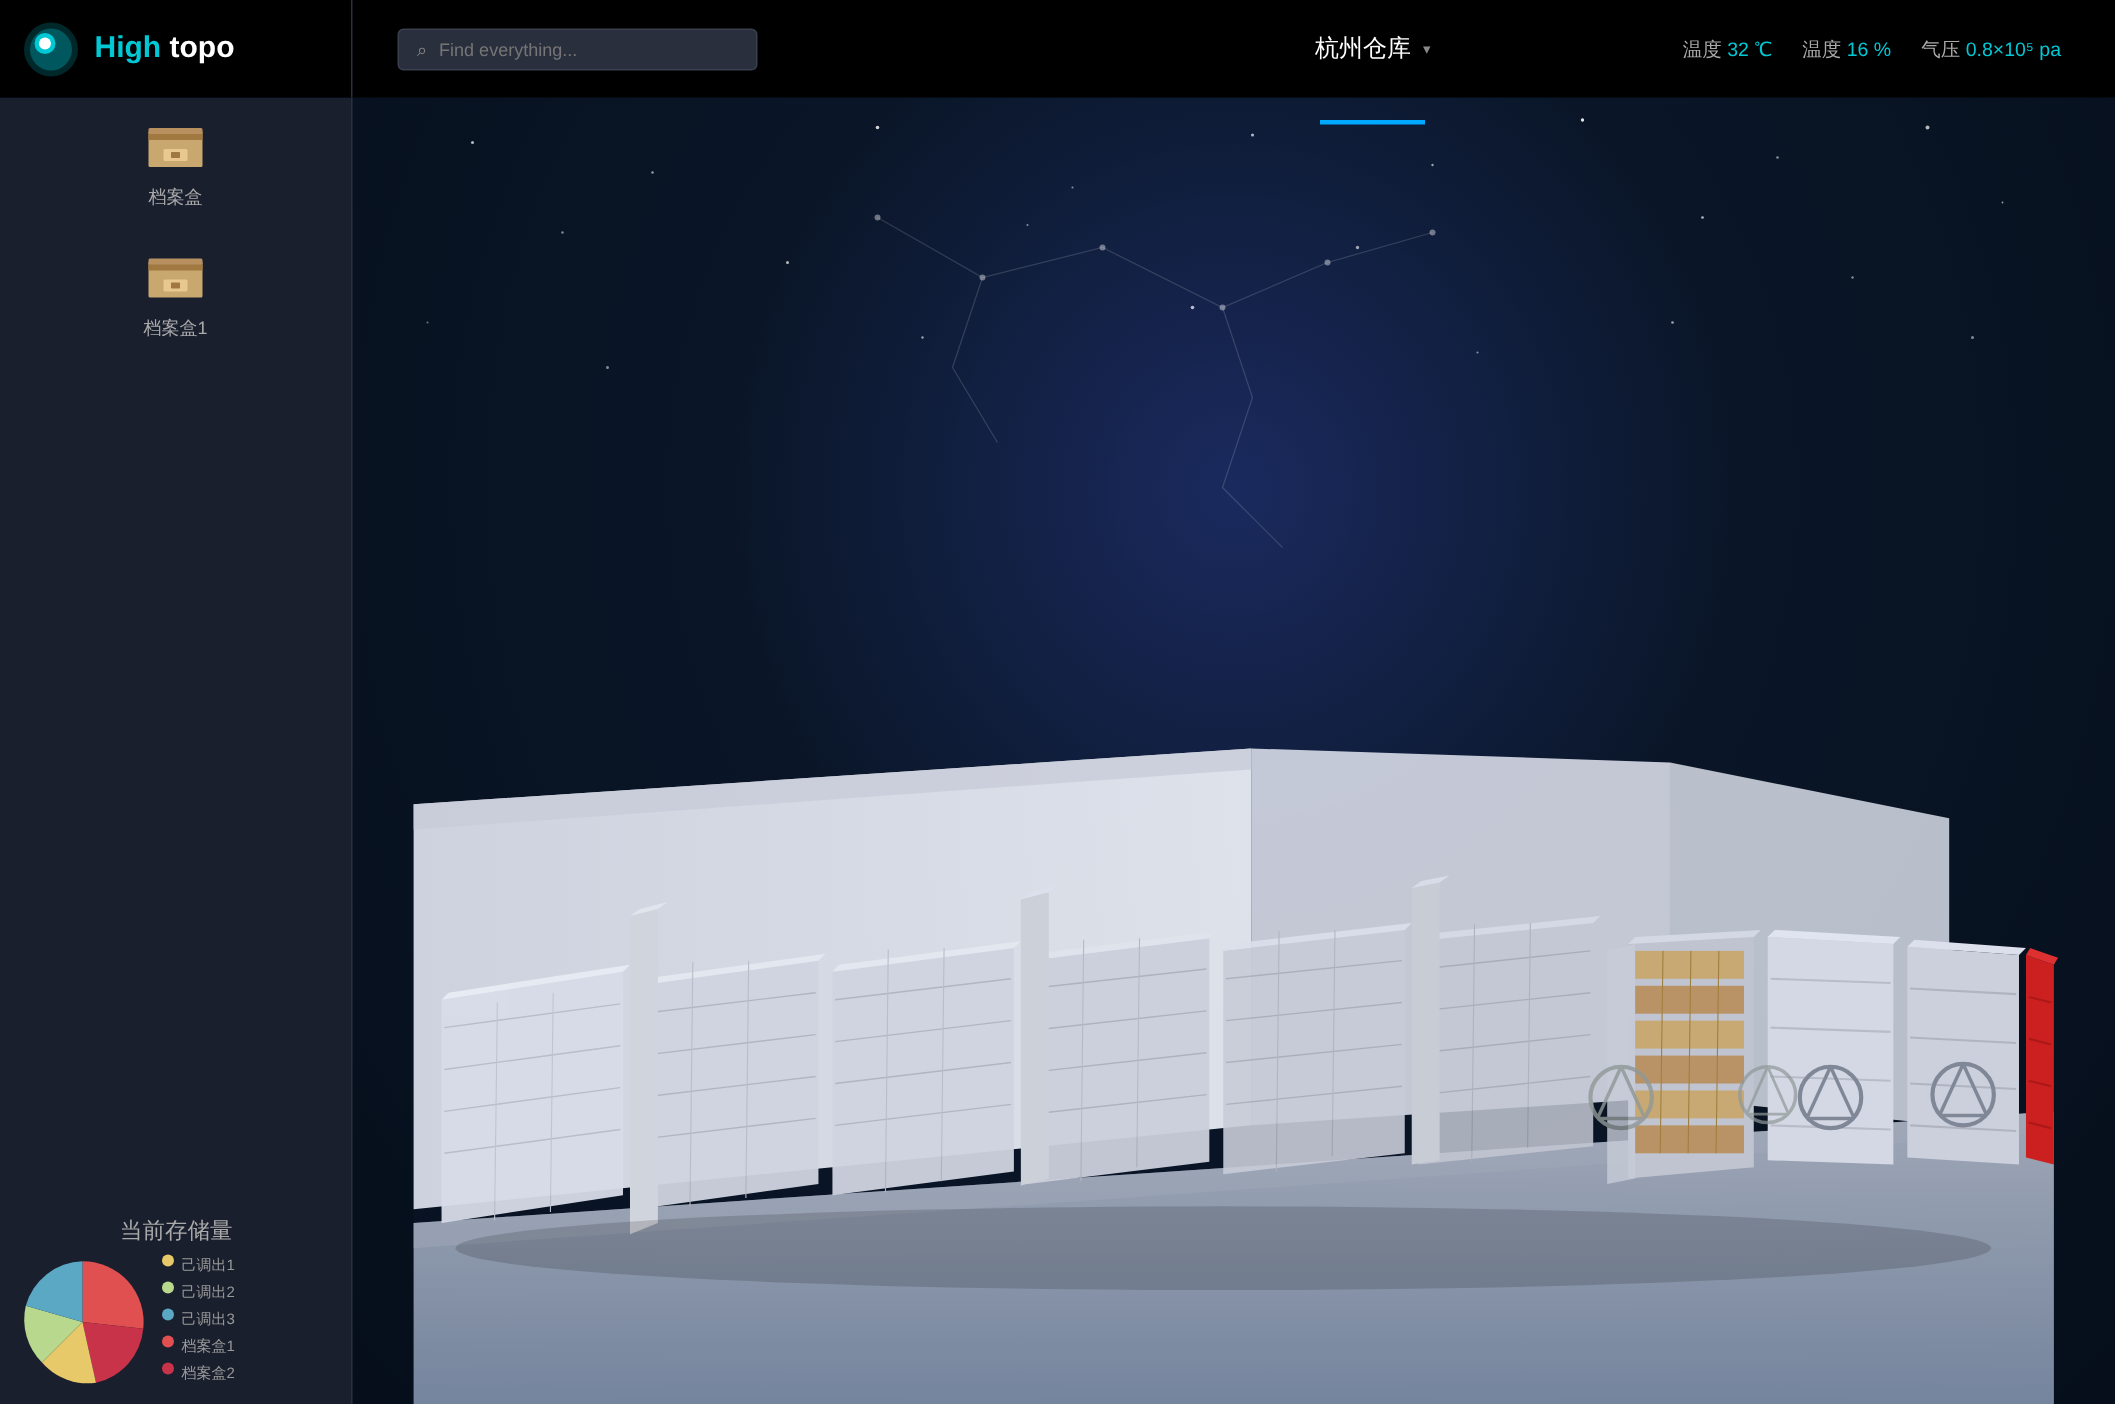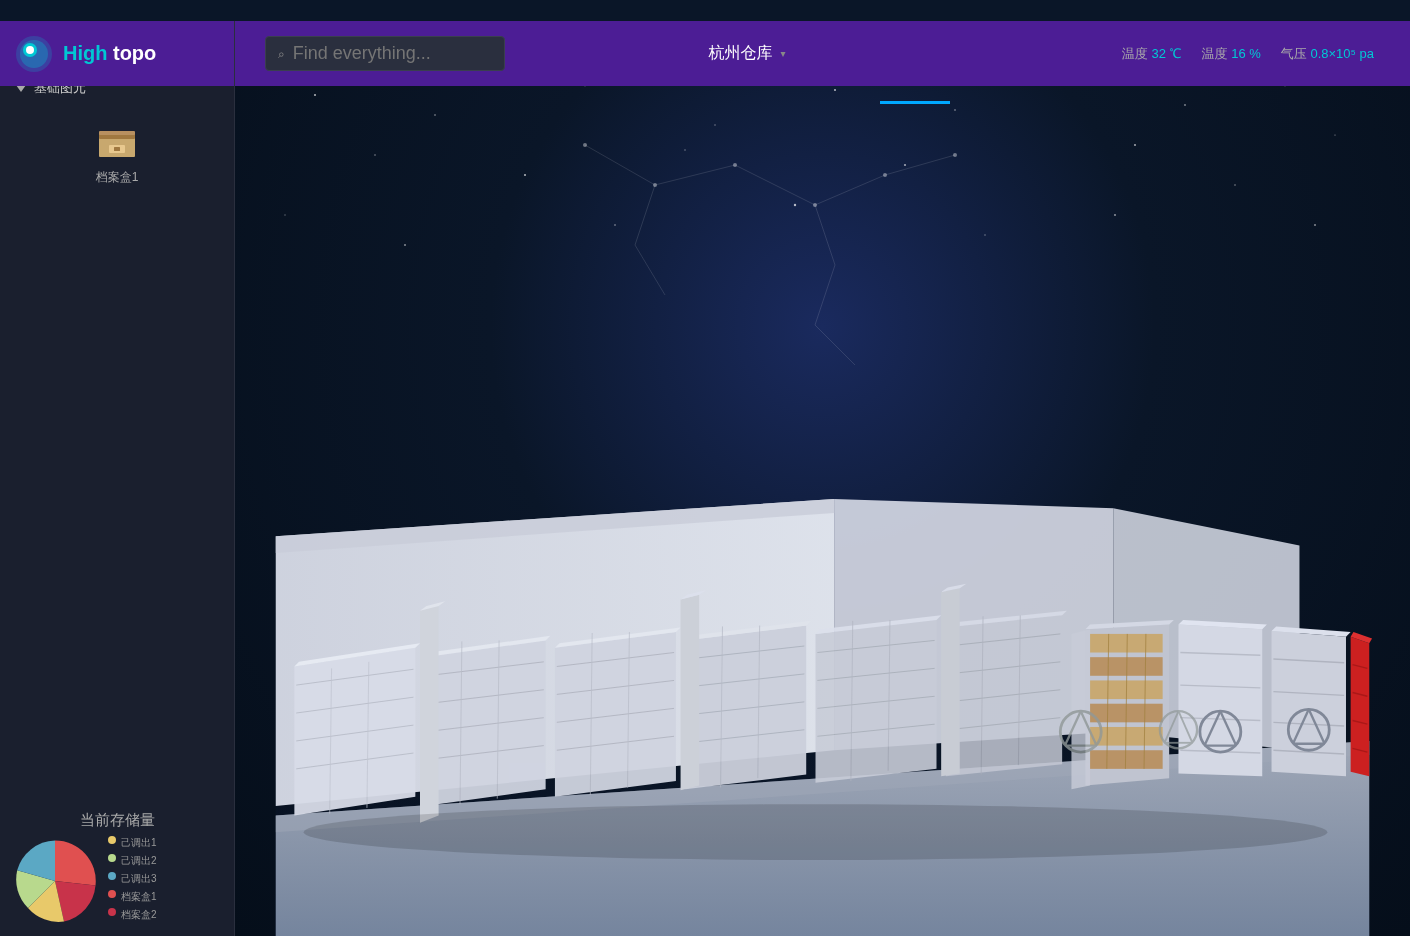--- a/index.html
+++ b/index.html
@@ -5,23 +5,22 @@
     * { margin: 0; padding: 0; box-sizing: border-box; }
     body { width: 1410px; height: 936px; overflow: hidden; font-family: 'Microsoft YaHei', sans-serif; background: #0a1628; }
 
     
     .header {
       position: absolute;
       top: 0; left: 0; right: 0;
       height: 65px;
       display: flex;
       align-items: center;
-      background: #4c1d95;
+      background: #000000;
       z-index: 100;
-      margin-top: 21px;
     }
     .logo-area {
       width: 235px;
       height: 65px;
       display: flex;
       align-items: center;
       padding-left: 15px;
       border-right: 1px solid #2a2f3e;
       flex-shrink: 0;
     }
@@ -45,26 +44,27 @@
       border-radius: 4px;
       padding: 6px 12px;
       width: 240px;
     }
     .search-icon { color: #888; margin-right: 8px; font-size: 12px; }
     .search-input {
       background: transparent;
       border: none;
       outline: none;
       color: #888;
-      font-size: 18px;
+      font-size: 12px;
       width: 180px;
     }
     .header-title-area {
       display: flex;
       align-items: center;
+      justify-content: center;
       flex: 1;
     }
     .header-title {
       color: #ffffff;
       font-size: 16px;
       font-weight: 500;
       margin-right: 8px;
     }
     .header-dropdown-icon { color: #888; font-size: 10px; }
     .header-title-underline {
@@ -236,23 +236,29 @@
       温度 <span class="stat-value">16 %</span>
     </span>
     <span class="stat-item">
       气压 <span class="stat-value">0.8×10⁵ pa</span>
     </span>
   </div>
 </div>
 
 <div class="sidebar">
 
-  <div class="sidebar-section-header">
-    <div class="triangle-icon"></div>
-    <span>基础图元</span>
+  <div class="sidebar-item">
+    <svg class="item-icon" viewBox="0 0 40 40">
+      <rect x="2" y="10" width="36" height="24" fill="#c8a86e" rx="1"></rect>
+      <rect x="2" y="10" width="36" height="6" fill="#a07840" rx="1"></rect>
+      <rect x="12" y="22" width="16" height="8" fill="#e8c88e" rx="1"></rect>
+      <rect x="17" y="24" width="6" height="4" fill="#a07840" rx="0.5"></rect>
+      <rect x="2" y="8" width="36" height="4" fill="#b89060" rx="1"></rect>
+    </svg>
+    <span class="item-label">档案盒</span>
   </div>
 
   <div class="sidebar-item">
     <svg class="item-icon" viewBox="0 0 40 40">
       <rect x="2" y="10" width="36" height="24" fill="#c8a86e" rx="1"></rect>
       <rect x="2" y="10" width="36" height="6" fill="#a07840" rx="1"></rect>
       <rect x="12" y="22" width="16" height="8" fill="#e8c88e" rx="1"></rect>
       <rect x="17" y="24" width="6" height="4" fill="#a07840" rx="0.5"></rect>
       <rect x="2" y="8" width="36" height="4" fill="#b89060" rx="1"></rect>
     </svg>

